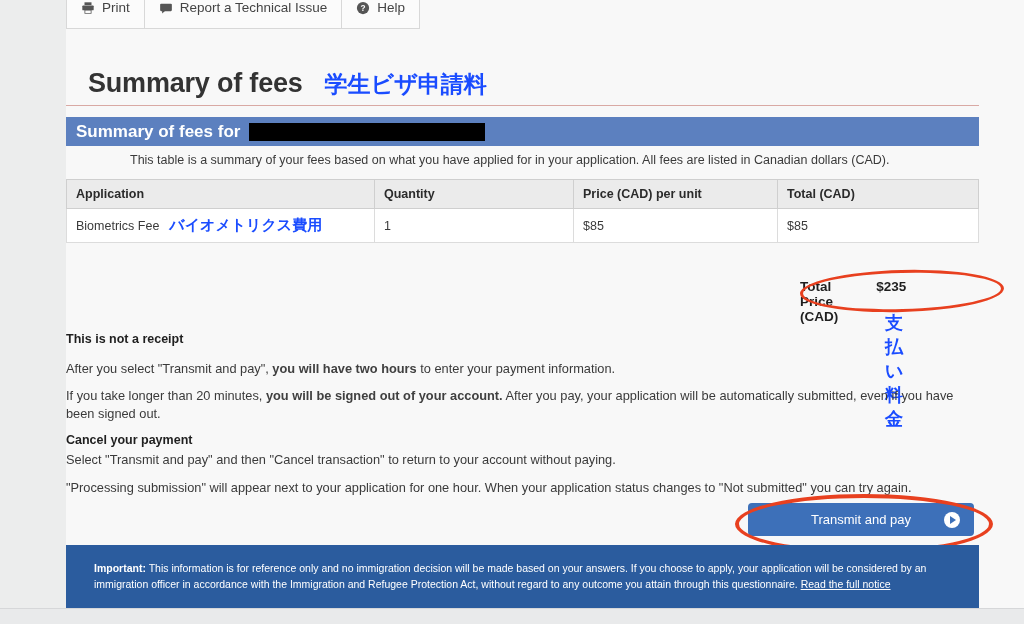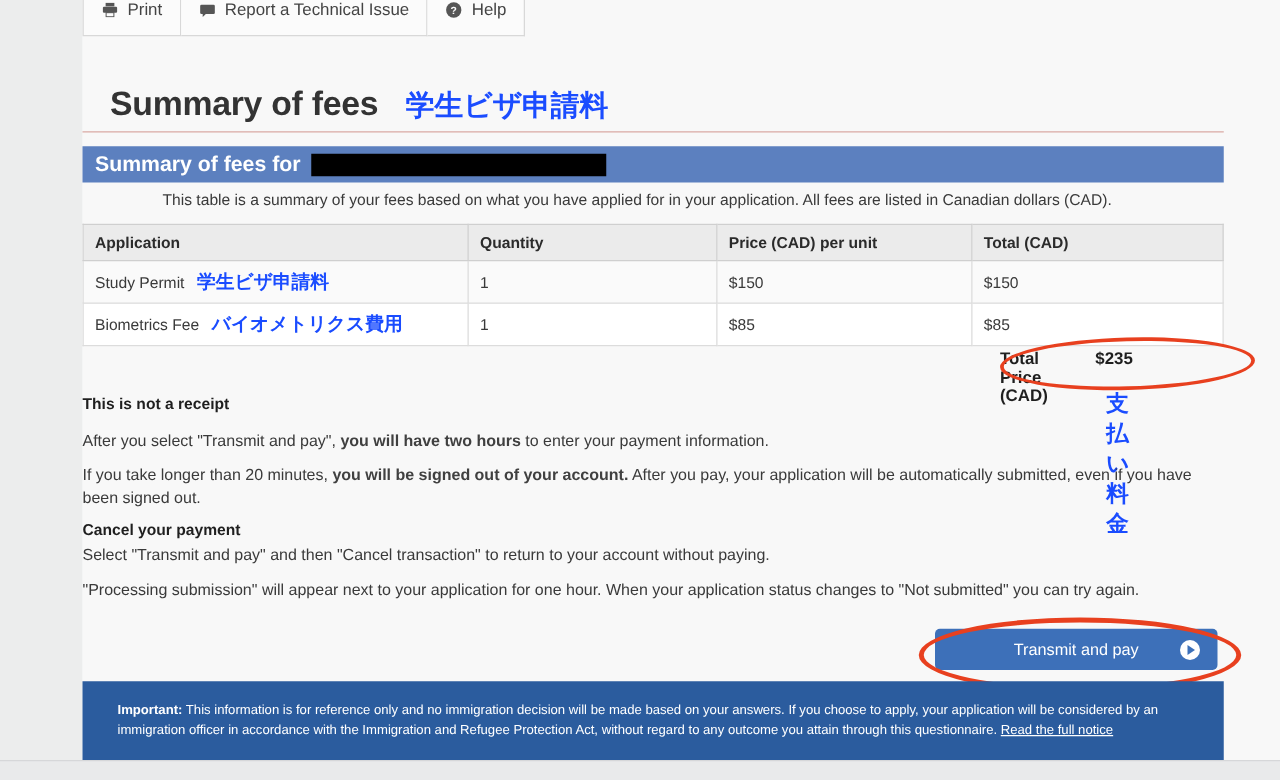--- a/index.html
+++ b/index.html
@@ -185,21 +185,21 @@
     transform: rotate(-1.5deg);
     pointer-events: none;
   }
   .jp-total {
     position: absolute;
     left: 885px; top: 311px;
     font-size: 18px;
   }
 
   
-  .body-block { position: absolute; left: 66px; width: 900px; }
+  .body-block { position: absolute; left: 66px; width: 900px; margin-top: 16px; }
   .b-head {
     font-size: 12.5px;
     font-weight: bold;
     color: #1f1f1f;
   }
   .b-text {
     font-size: 12.8px;
     color: #3a3a3a;
     line-height: 18px;
   }
@@ -339,28 +339,20 @@
   <table class="fee-table">
     <thead>
       <tr>
         <th>Application</th>
         <th class="col-qty">Quantity</th>
         <th class="col-price">Price (CAD) per unit</th>
         <th class="col-total">Total (CAD)</th>
       </tr>
     </thead>
     <tbody>
-      <tr class="row-alt">
-        <td class="cell-app">
-          <span>Study Permit</span><span class="jp">学生ビザ申請料</span>
-        </td>
-        <td>1</td>
-        <td>$150</td>
-        <td>$150</td>
-      </tr>
       <tr>
         <td class="cell-app">
           <span>Biometrics Fee</span><span class="jp">バイオメトリクス費用</span>
         </td>
         <td>1</td>
         <td>$85</td>
         <td>$85</td>
       </tr>
     </tbody>
   </table>

